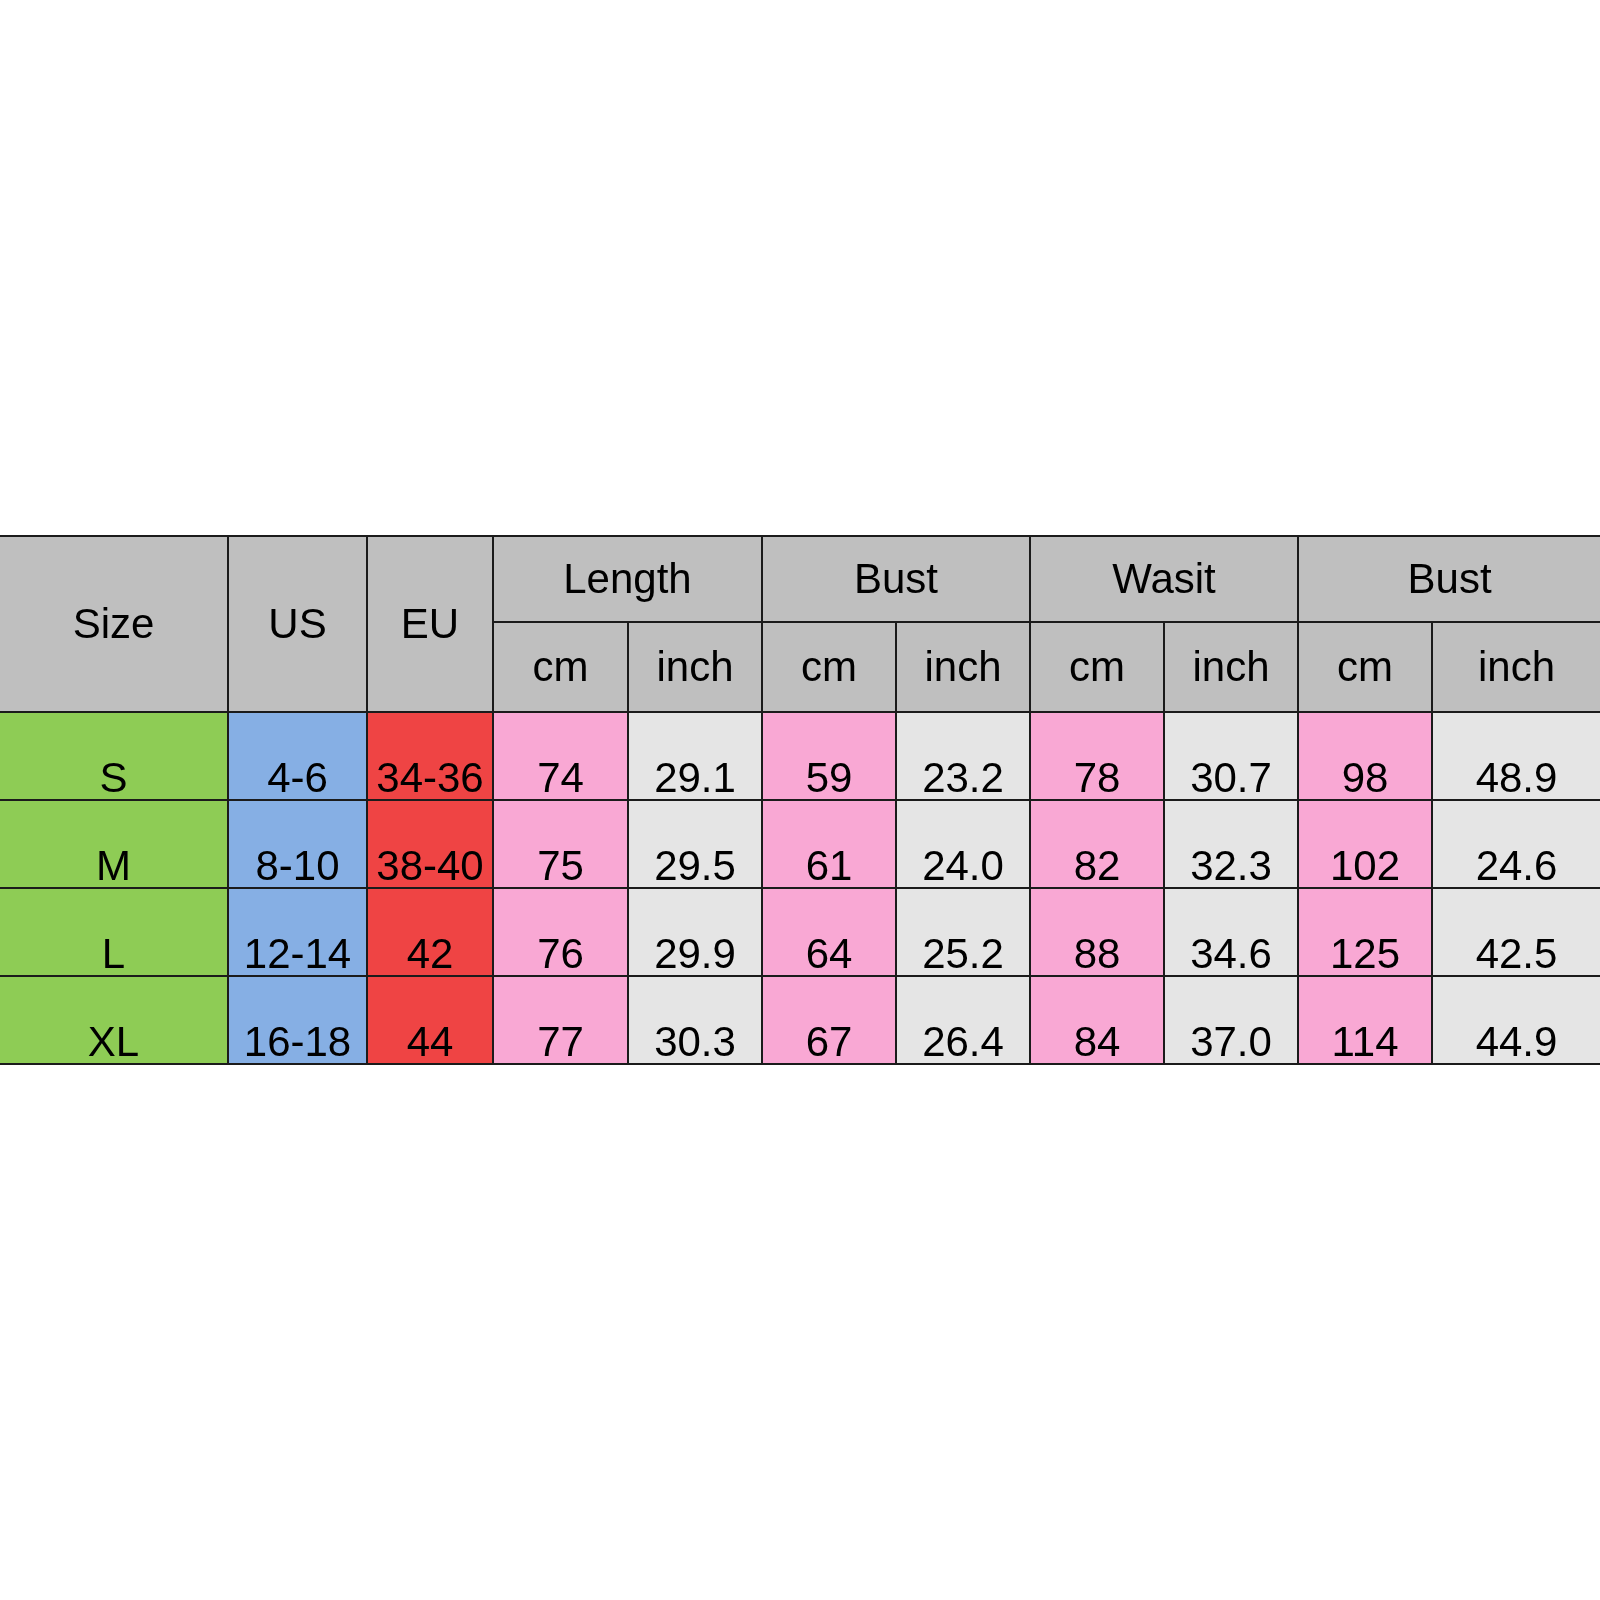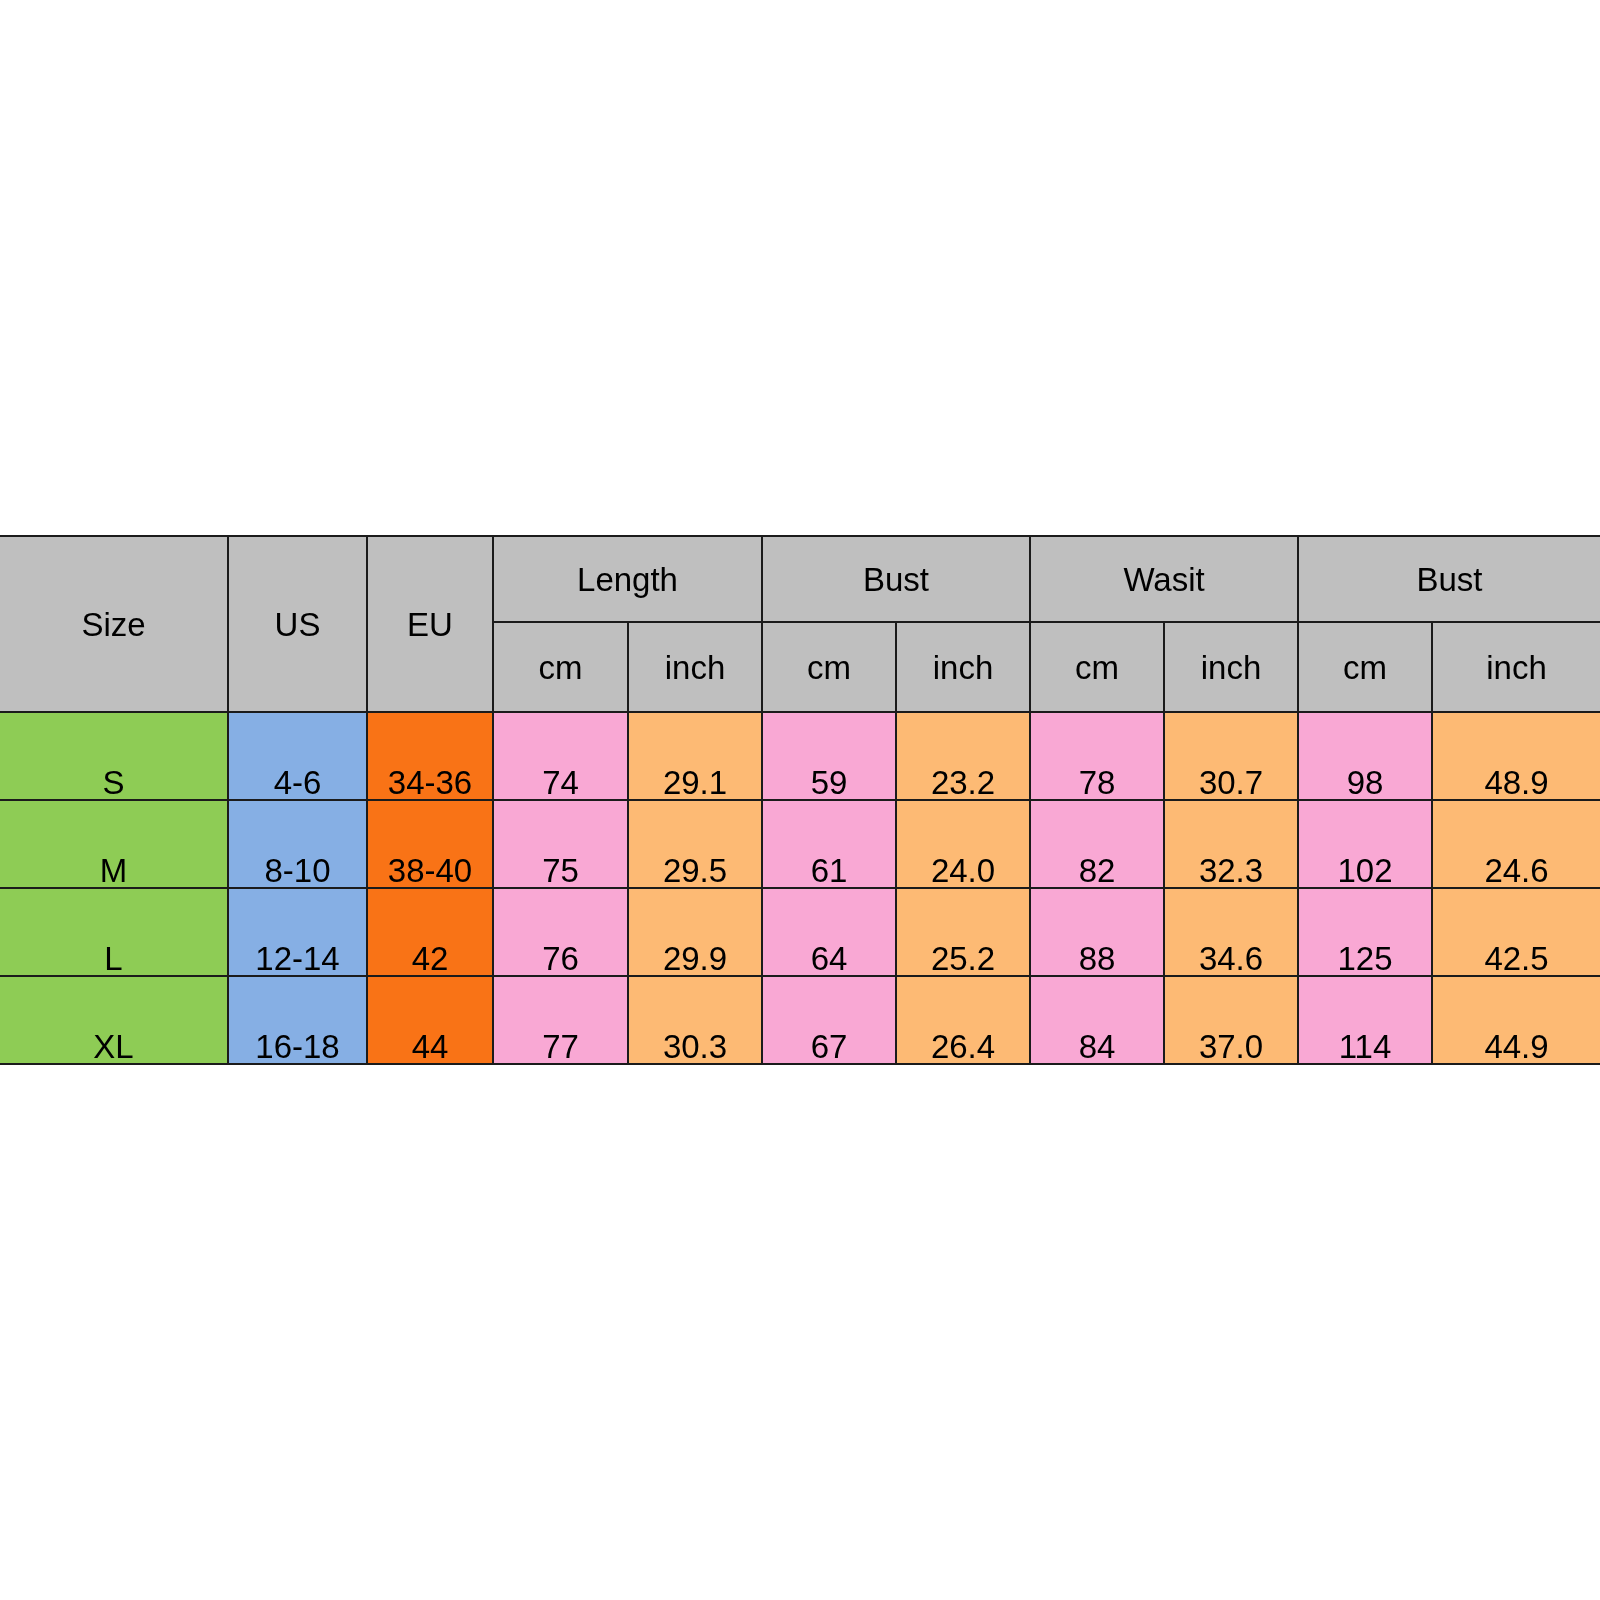--- a/index.html
+++ b/index.html
@@ -37,21 +37,21 @@
   }
 
   table.size-chart td,
   table.size-chart th {
     border: 2px solid #1b1b1b;
     padding: 0;
     margin: 0;
     text-align: center;
     font-weight: normal;
     color: #000000;
-    font-size: 33px;
+    font-size: 42px;
     line-height: 1.0;
   }
 
   
   table.size-chart tr > *:first-child { border-left: none; }
   table.size-chart tr > *:last-child  { border-right: none; }
   table.size-chart tr:first-child > * { border-top: 2px solid #1b1b1b; }
 
   
   .hdr {
@@ -75,23 +75,23 @@
 
   
   .row-body td {
     height: 86px;
     vertical-align: bottom;
     padding-bottom: 6px;
     font-size: 35px;
   }
   .c-size  { background: #8ecc55; }
   .c-us    { background: #86afe4; }
-  .c-eu    { background: #f97316; }
+  .c-eu    { background: #ef4444; }
   .c-cm    { background: #f9a8d4; }
-  .c-inch  { background: #fdba74; }
+  .c-inch  { background: #e5e5e5; }
 </style>
 </head>
 <body>
 
 <div id="stage">
   <div class="table-wrap">
     <table class="size-chart">
       <colgroup>
         <col style="width:228px">
         <col style="width:139px">

